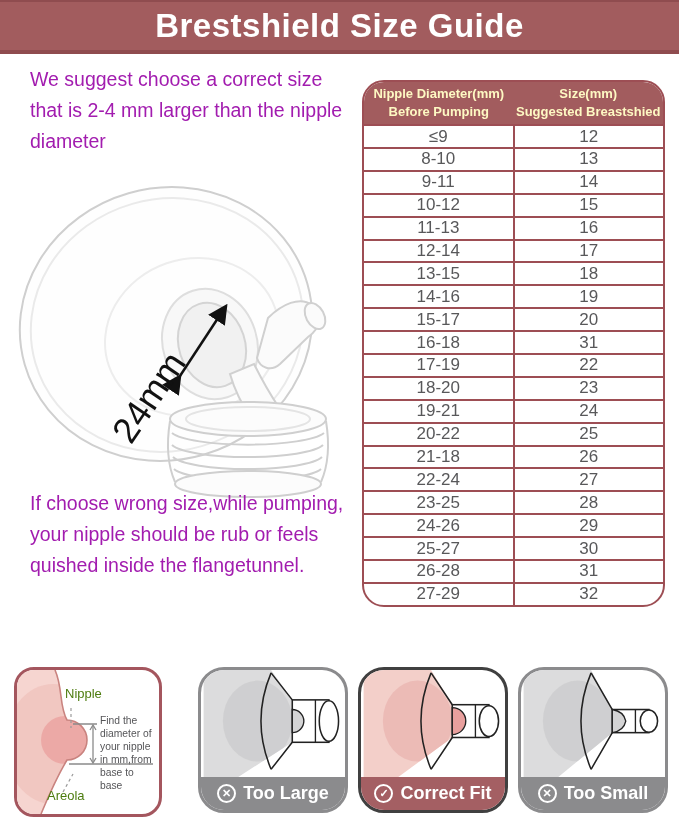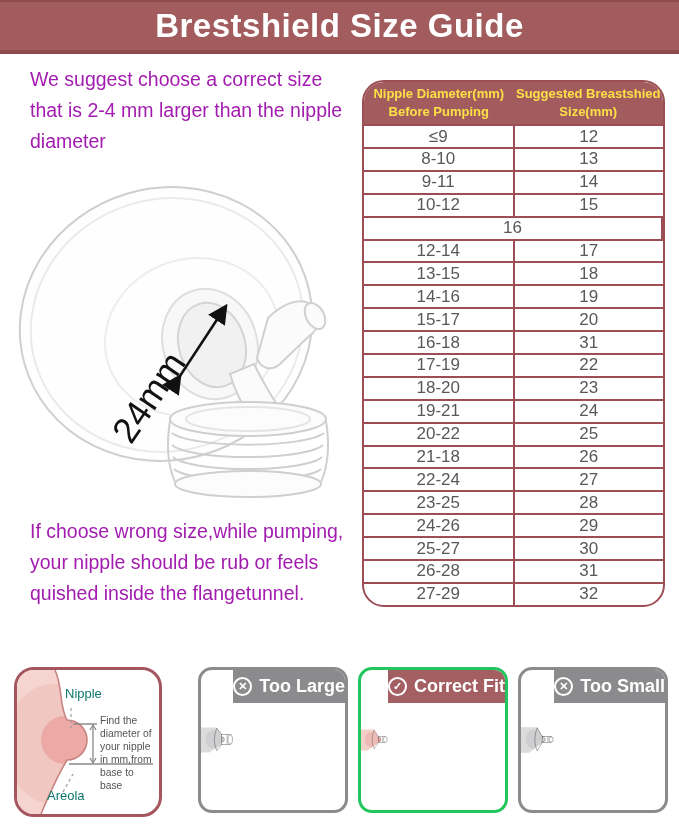--- a/index.html
+++ b/index.html
@@ -16,57 +16,57 @@
     display:flex; align-items:center; justify-content:center;
   }
   .titlebar h1 { color:#fff; font-size:33px; font-weight:bold; letter-spacing:.5px; }
 
   
   .para {
     position:absolute; left:30px; width:325px;
     font-size:19.5px; line-height:1.58; color:#a21caf;
   }
   .para.intro   { top:64px;  }
-  .para.warning { top:516px; }
+  .para.warning { top:488px; }
 
   .flange-fig { position:absolute; left:16px; top:166px; width:332px; height:342px; }
   .flange-fig svg { width:100%; height:100%; }
 
   
   .size-table {
     position:absolute; left:362px; top:80px; width:303px;
     border:2px solid #9d4e54; border-radius:22px; overflow:hidden; background:#fff;
   }
   .thead { display:flex; background:#a25c5e; }
-  .th { flex:1; color:#fde047; font-weight:bold; font-size:13px; line-height:1.35;
+  .th { flex:1; color:#fef9c3; font-weight:bold; font-size:13px; line-height:1.35;
         text-align:center; padding:3px 2px 4px; }
   .th span { display:block; }
   .trow { display:flex; height:22.9px; border-top:2px solid #9d4e54; }
   .tcell { flex:1; display:flex; align-items:center; justify-content:center;
            font-size:17px; color:#58585a; }
   .tcell:first-child { border-right:2px solid #9d4e54; }
 
   
   .measure-panel {
     position:absolute; left:14px; top:667px; width:148px; height:150px;
     border:3px solid #a4565e; border-radius:20px; background:#fff; overflow:hidden;
   }
   .measure-panel svg { position:absolute; left:0; top:0; width:142px; height:144px; }
-  .mp-label { position:absolute; color:#0f766e; font-size:13px; }
+  .mp-label { position:absolute; color:#4d7c0f; font-size:13px; }
   .mp-nipple { left:48px; top:16px; }
   .mp-areola { left:30px; top:118px; }
   .mp-hint { position:absolute; right:3px; top:44px; width:56px;
              font-size:10.3px; line-height:1.27; color:#555558; }
 
   .fit-panel {
     position:absolute; top:667px; width:150px; height:146px;
-    border-radius:14px; overflow:hidden; display:flex; background:#fff;
+    border-radius:26px; overflow:hidden; display:flex; flex-direction:column; background:#fff;
   }
   .fit-panel.gray { border:3px solid #8b8b8d; }
-  .fit-panel.rose { border:3px solid #22c55e; }
+  .fit-panel.rose { border:3px solid #404040; }
   .fit-panel.p2 { left:198px; } .fit-panel.p3 { left:358px; } .fit-panel.p4 { left:518px; }
   .fit-illus { flex:1; position:relative; }
   .fit-illus svg { position:absolute; inset:0; width:100%; height:100%; }
   .fit-caption {
     height:33px; display:flex; align-items:center; justify-content:center; gap:7px;
     color:#fff; font-weight:bold; font-size:18px;
   }
   .gray .fit-caption { background:#8b8b8d; }
   .rose .fit-caption { background:#a45f63; }
   .cap-icon {
@@ -128,42 +128,43 @@
 
   <p class="para warning">If choose wrong size,while pumping, your nipple should be rub or feels quished inside the flangetunnel.</p>
 
   <div class="size-table">
     <div class="thead">
       <div class="th">
         <span>Nipple Diameter(mm)</span>
         <span>Before Pumping</span>
       </div>
       <div class="th">
+        <span>Size(mm)</span>
         <span>Suggested Breastshied</span>
-        <span>Size(mm)</span>
       </div>
     </div>
     <div class="tbody">
         <div class="trow">
           <div class="tcell">≤9</div>
           <div class="tcell">12</div>
         </div>
         <div class="trow">
           <div class="tcell">8-10</div>
           <div class="tcell">13</div>
         </div>
         <div class="trow">
           <div class="tcell">9-11</div>
           <div class="tcell">14</div>
         </div>
         <div class="trow">
           <div class="tcell">10-12</div>
           <div class="tcell">15</div>
         </div>
         <div class="trow">
+          <div class="tcell">11-13</div>
           <div class="tcell">16</div>
         </div>
         <div class="trow">
           <div class="tcell">12-14</div>
           <div class="tcell">17</div>
         </div>
         <div class="trow">
           <div class="tcell">13-15</div>
           <div class="tcell">18</div>
         </div>

